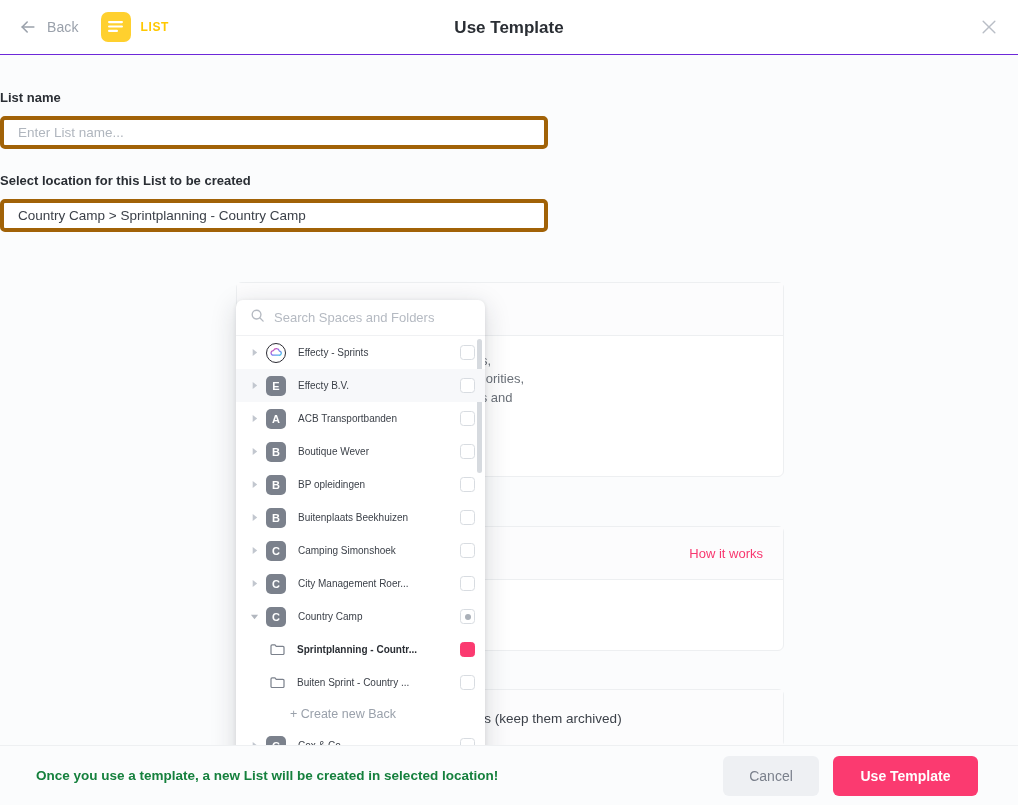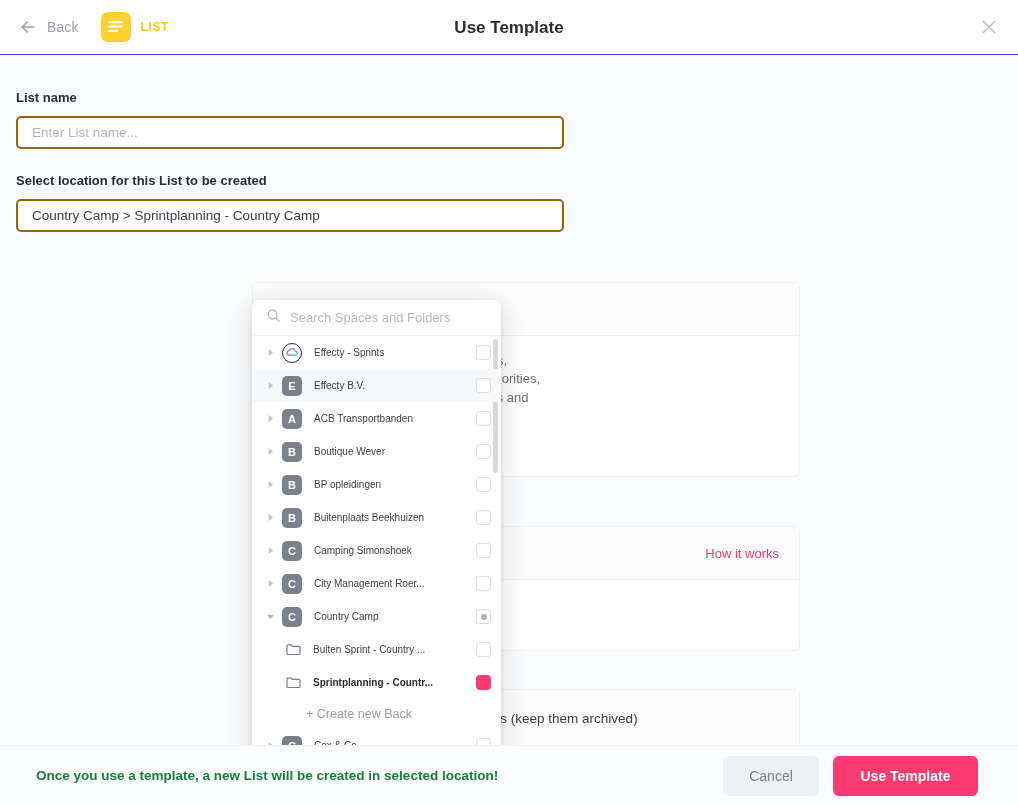--- a/index.html
+++ b/index.html
@@ -41,29 +41,29 @@
     font-size: 17px; font-weight: bold; color: #2a2e34; pointer-events: none;
   }
   .close-btn {
     position: absolute; right: 14px; top: 12px;
     width: 30px; height: 30px; display: flex; align-items: center; justify-content: center;
     cursor: pointer; color: #b9bec6;
   }
 
   
   .body-wrap {
-    position: absolute; left: 16px; top: 55px; width: 928px; height: 690px;
+    position: absolute; left: 0; top: 55px; width: 928px; height: 690px;
     background: #fbfcfd;
   }
   .form-col { position: absolute; left: 236px; top: 0; width: 548px; }
   .field-label {
     font-size: 13px; font-weight: bold; color: #2a2e34; margin-bottom: 11px;
   }
   .text-input {
-    width: 548px; height: 33px; border: 2px solid #a16207; border-radius: 5px;
+    width: 548px; height: 33px; border: 4px solid #a16207; border-radius: 5px;
     background: #ffffff; display: flex; align-items: center; padding: 0 14px;
     font-size: 13.5px;
   }
   .ph { color: #b0b6be; }
   .val { color: #3c4149; }
   .g-list-name { position: absolute; top: 35px; left: 0; }
   .g-location  { position: absolute; top: 118px; left: 0; }
 
   
   .card {
@@ -381,31 +381,31 @@
             <span class="avatar">C</span>
             <span class="row-label">Country Camp</span>
             <span class="cb partial"></span>
           </div>
           <div class="row child">
             <span class="folder-ico">
               <svg width="15" height="13" viewBox="0 0 16 14" fill="none" stroke="currentColor" stroke-width="1.3" stroke-linejoin="round">
                 <path d="M1 3.2a1.2 1.2 0 0 1 1.2-1.2h3.1l1.3 1.6h7.2a1.2 1.2 0 0 1 1.2 1.2v6.4a1.2 1.2 0 0 1-1.2 1.2H2.2A1.2 1.2 0 0 1 1 11.2z"></path>
               </svg>
             </span>
-            <span class="row-label">Buiten Sprint - Country ...</span>
-            <span class="cb"></span>
+            <span class="row-label bold">Sprintplanning - Countr...</span>
+            <span class="cb selected"></span>
           </div>
           <div class="row child">
             <span class="folder-ico">
               <svg width="15" height="13" viewBox="0 0 16 14" fill="none" stroke="currentColor" stroke-width="1.3" stroke-linejoin="round">
                 <path d="M1 3.2a1.2 1.2 0 0 1 1.2-1.2h3.1l1.3 1.6h7.2a1.2 1.2 0 0 1 1.2 1.2v6.4a1.2 1.2 0 0 1-1.2 1.2H2.2A1.2 1.2 0 0 1 1 11.2z"></path>
               </svg>
             </span>
-            <span class="row-label bold">Sprintplanning - Countr...</span>
-            <span class="cb selected"></span>
+            <span class="row-label">Buiten Sprint - Country ...</span>
+            <span class="cb"></span>
           </div>
           <div class="create-row">+ Create new Back</div>
           <div class="row">
             <span class="chev">
               <svg width="9" height="9" viewBox="0 0 10 10">
                 <polygon points="3,1 8,5 3,9" fill="currentColor"></polygon>
               </svg>
             </span>
             <span class="avatar">C</span>
             <span class="row-label">Cox &amp; Co</span>

